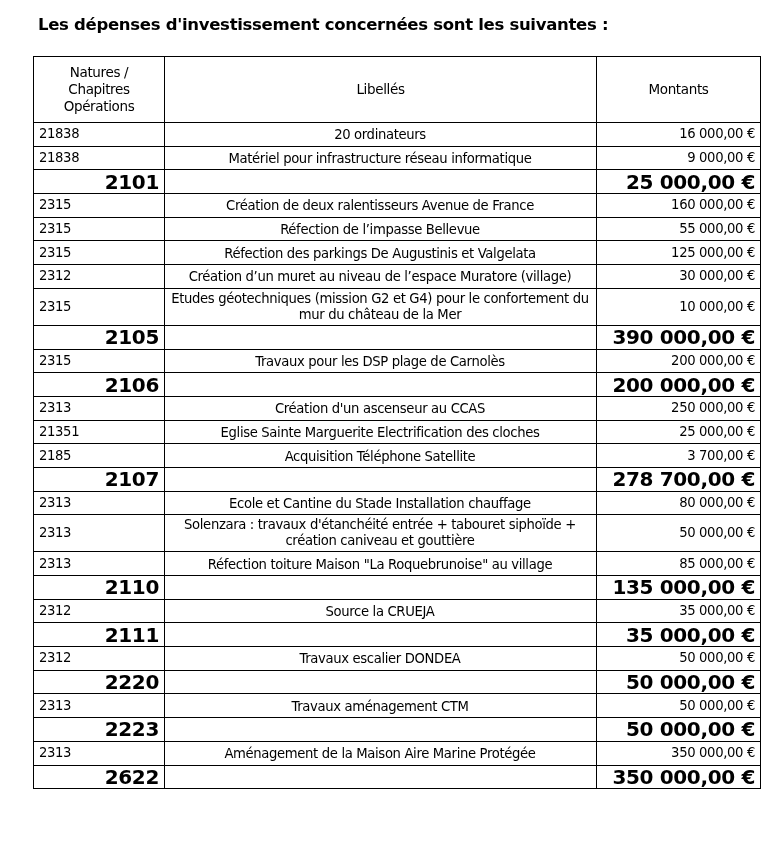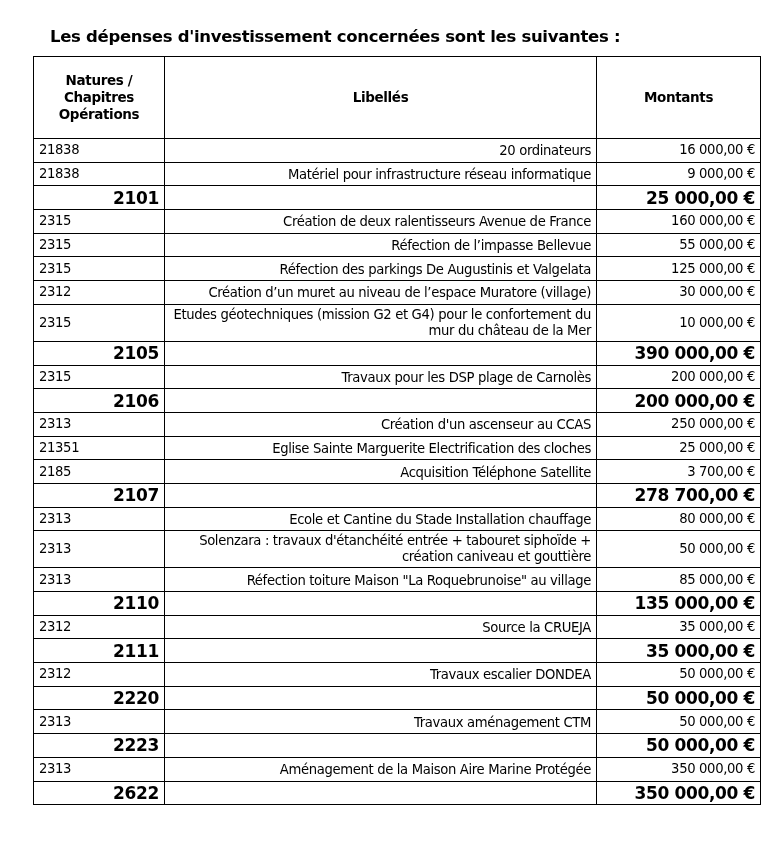--- a/index.html
+++ b/index.html
@@ -16,21 +16,21 @@
       color: #000;
     }
     .heading {
       position: absolute;
       left: 34px;
       top: 11px;
       font-family: "DejaVu Sans", sans-serif;
       font-weight: bold;
       font-size: 16.5px;
       letter-spacing: -0.3px;
-      margin: 16px;
+      margin: 4px;
       white-space: nowrap;
     }
     table.expenses {
       position: absolute;
       left: 33px;
       top: 56px;
       width: 727px;
       border-collapse: collapse;
       table-layout: fixed;
       font-family: "DejaVu Sans", sans-serif;
@@ -43,43 +43,43 @@
     table.expenses th,
     table.expenses td {
       border: 1px solid #000;
       padding: 0 5px;
       line-height: 16px;
       vertical-align: middle;
       overflow: hidden;
     }
     table.expenses thead th {
       height: 57px;
-      font-weight: bold;
+      font-weight: normal;
       text-align: center;
       font-size: 13.5px;
       line-height: 17px;
-      padding: 12px 4px;
+      padding: 4px 4px;
     }
     table.expenses tbody tr { height: 23.7px; }
     table.expenses tbody tr.double { height: 37px; }
     td.code {
       text-align: left;
       padding-right: 30px !important;
     }
     td.label {
-      text-align: right;
+      text-align: center;
       padding-left: 4px !important;
       padding-top: 2px !important;
     }
     tr.double td.label { padding-top: 0 !important; }
     td.amount {
       text-align: right;
       padding-right: 5px !important;
     }
-    tr.subtotal td { font-weight: bold; font-size: 17px; }
+    tr.subtotal td { font-weight: bold; font-size: 20px; }
     tr.subtotal td.code {
       text-align: right;
       padding-right: 5px !important;
     }
     tr.total td { font-weight: bold; font-size: 13.8px; }
     tr.total td.label { padding-left: 8px !important; }
   </style>
 </head>
 <body>
 

